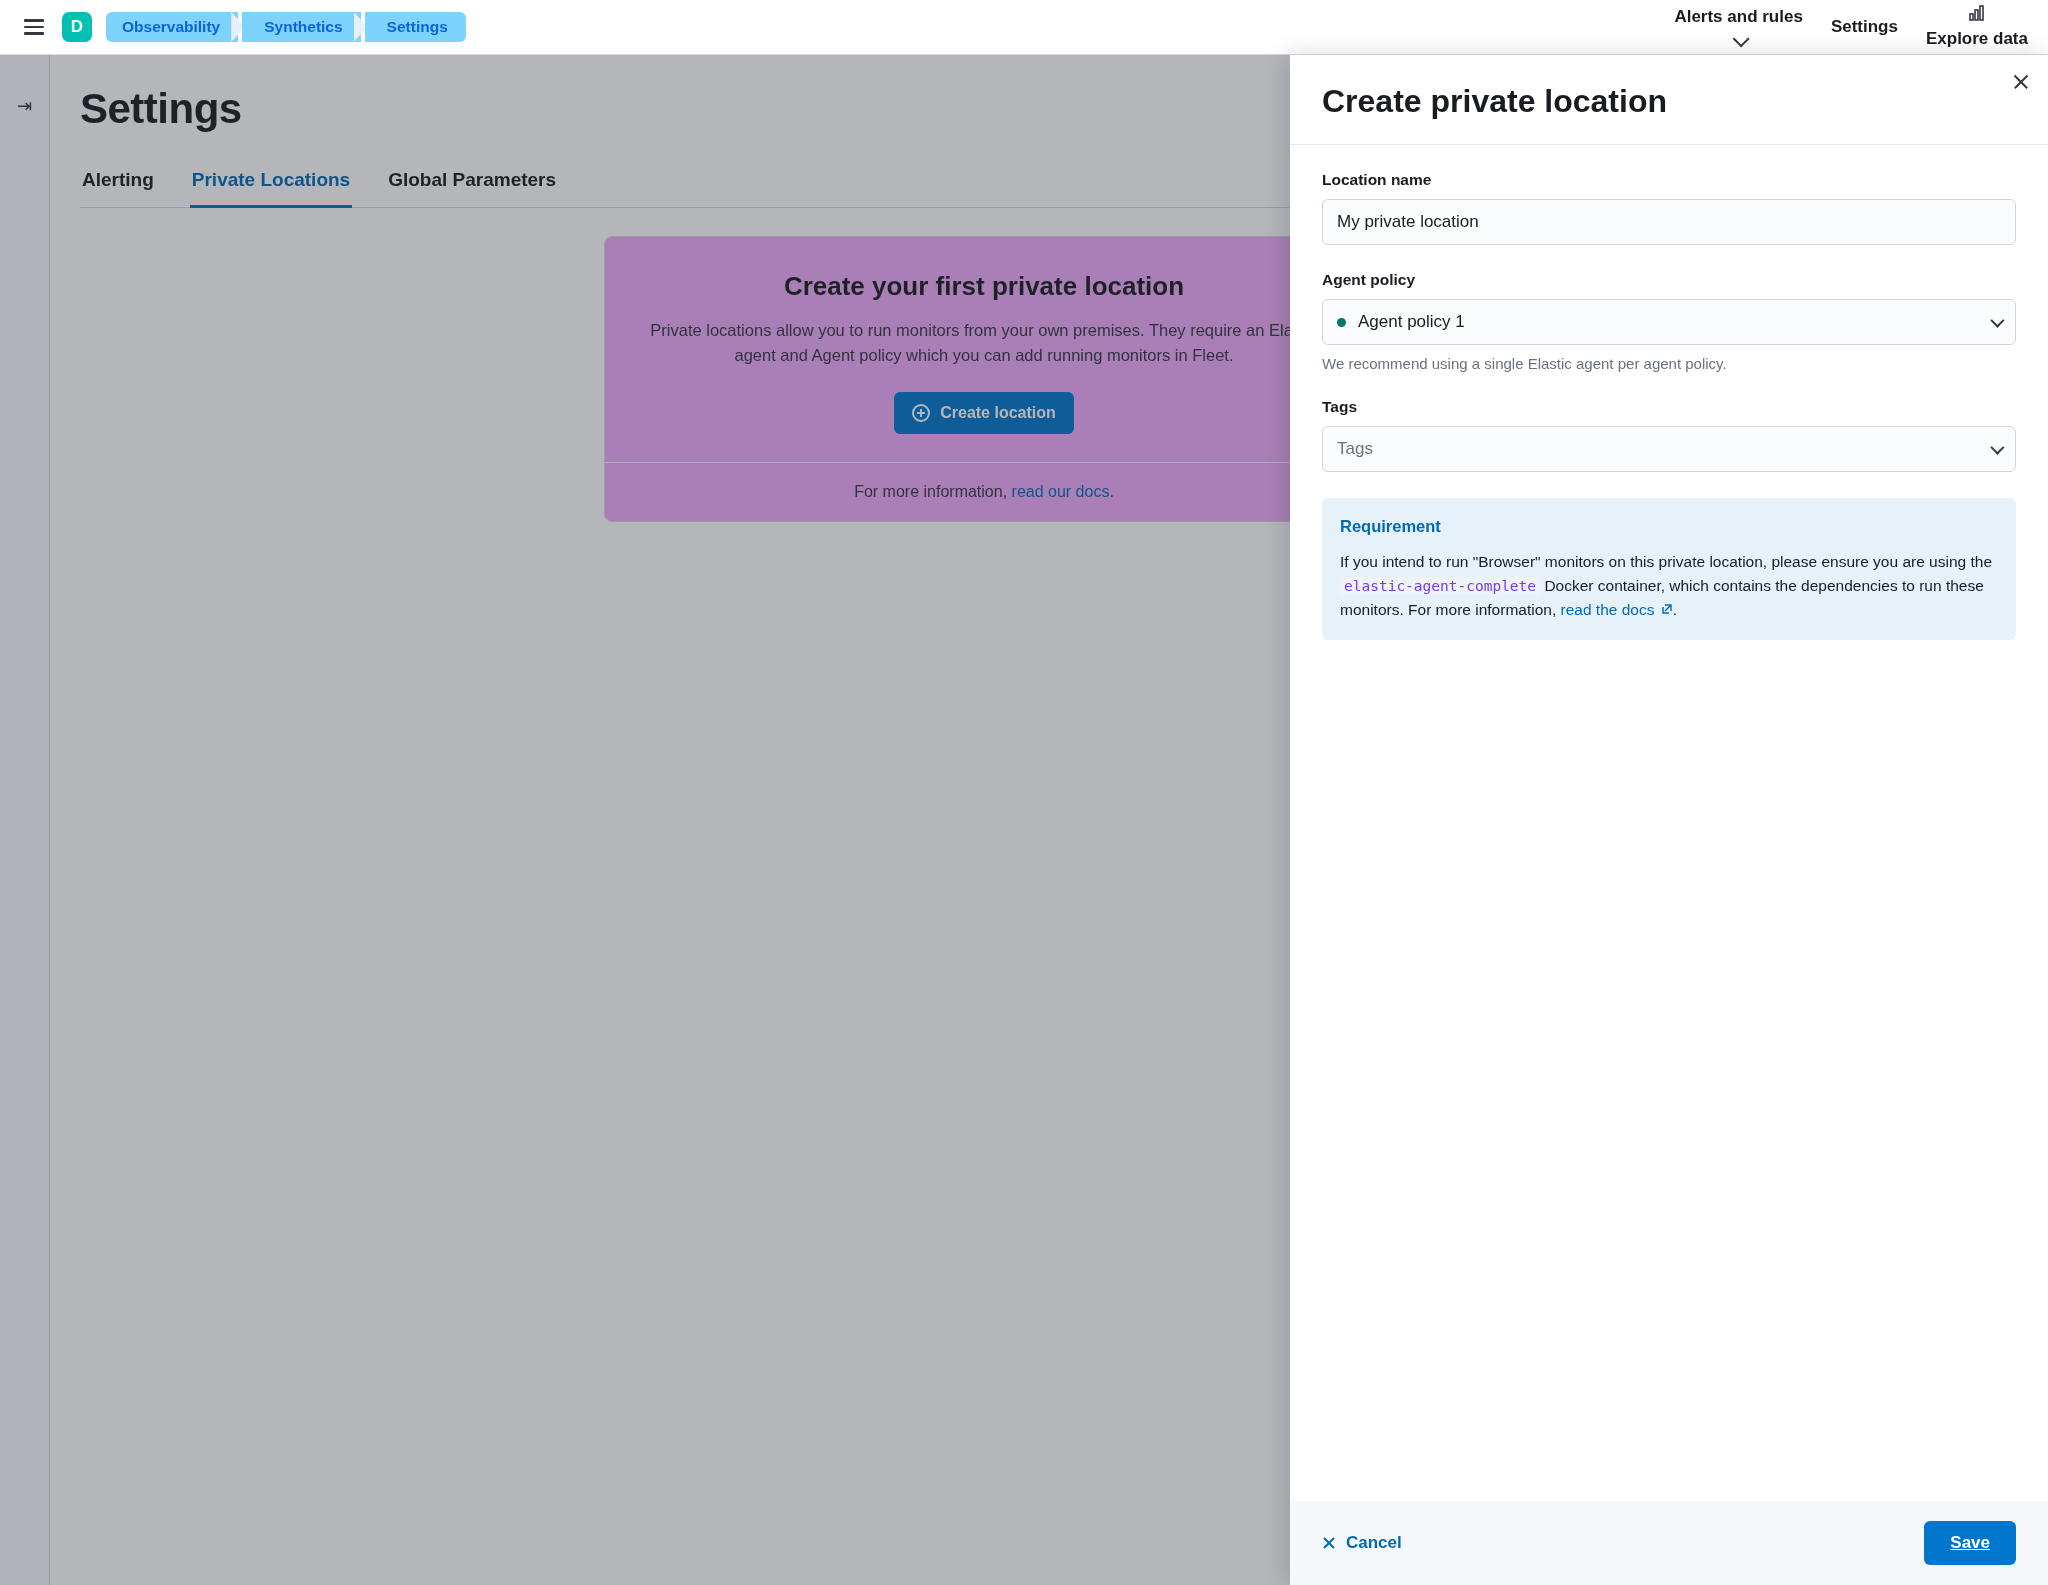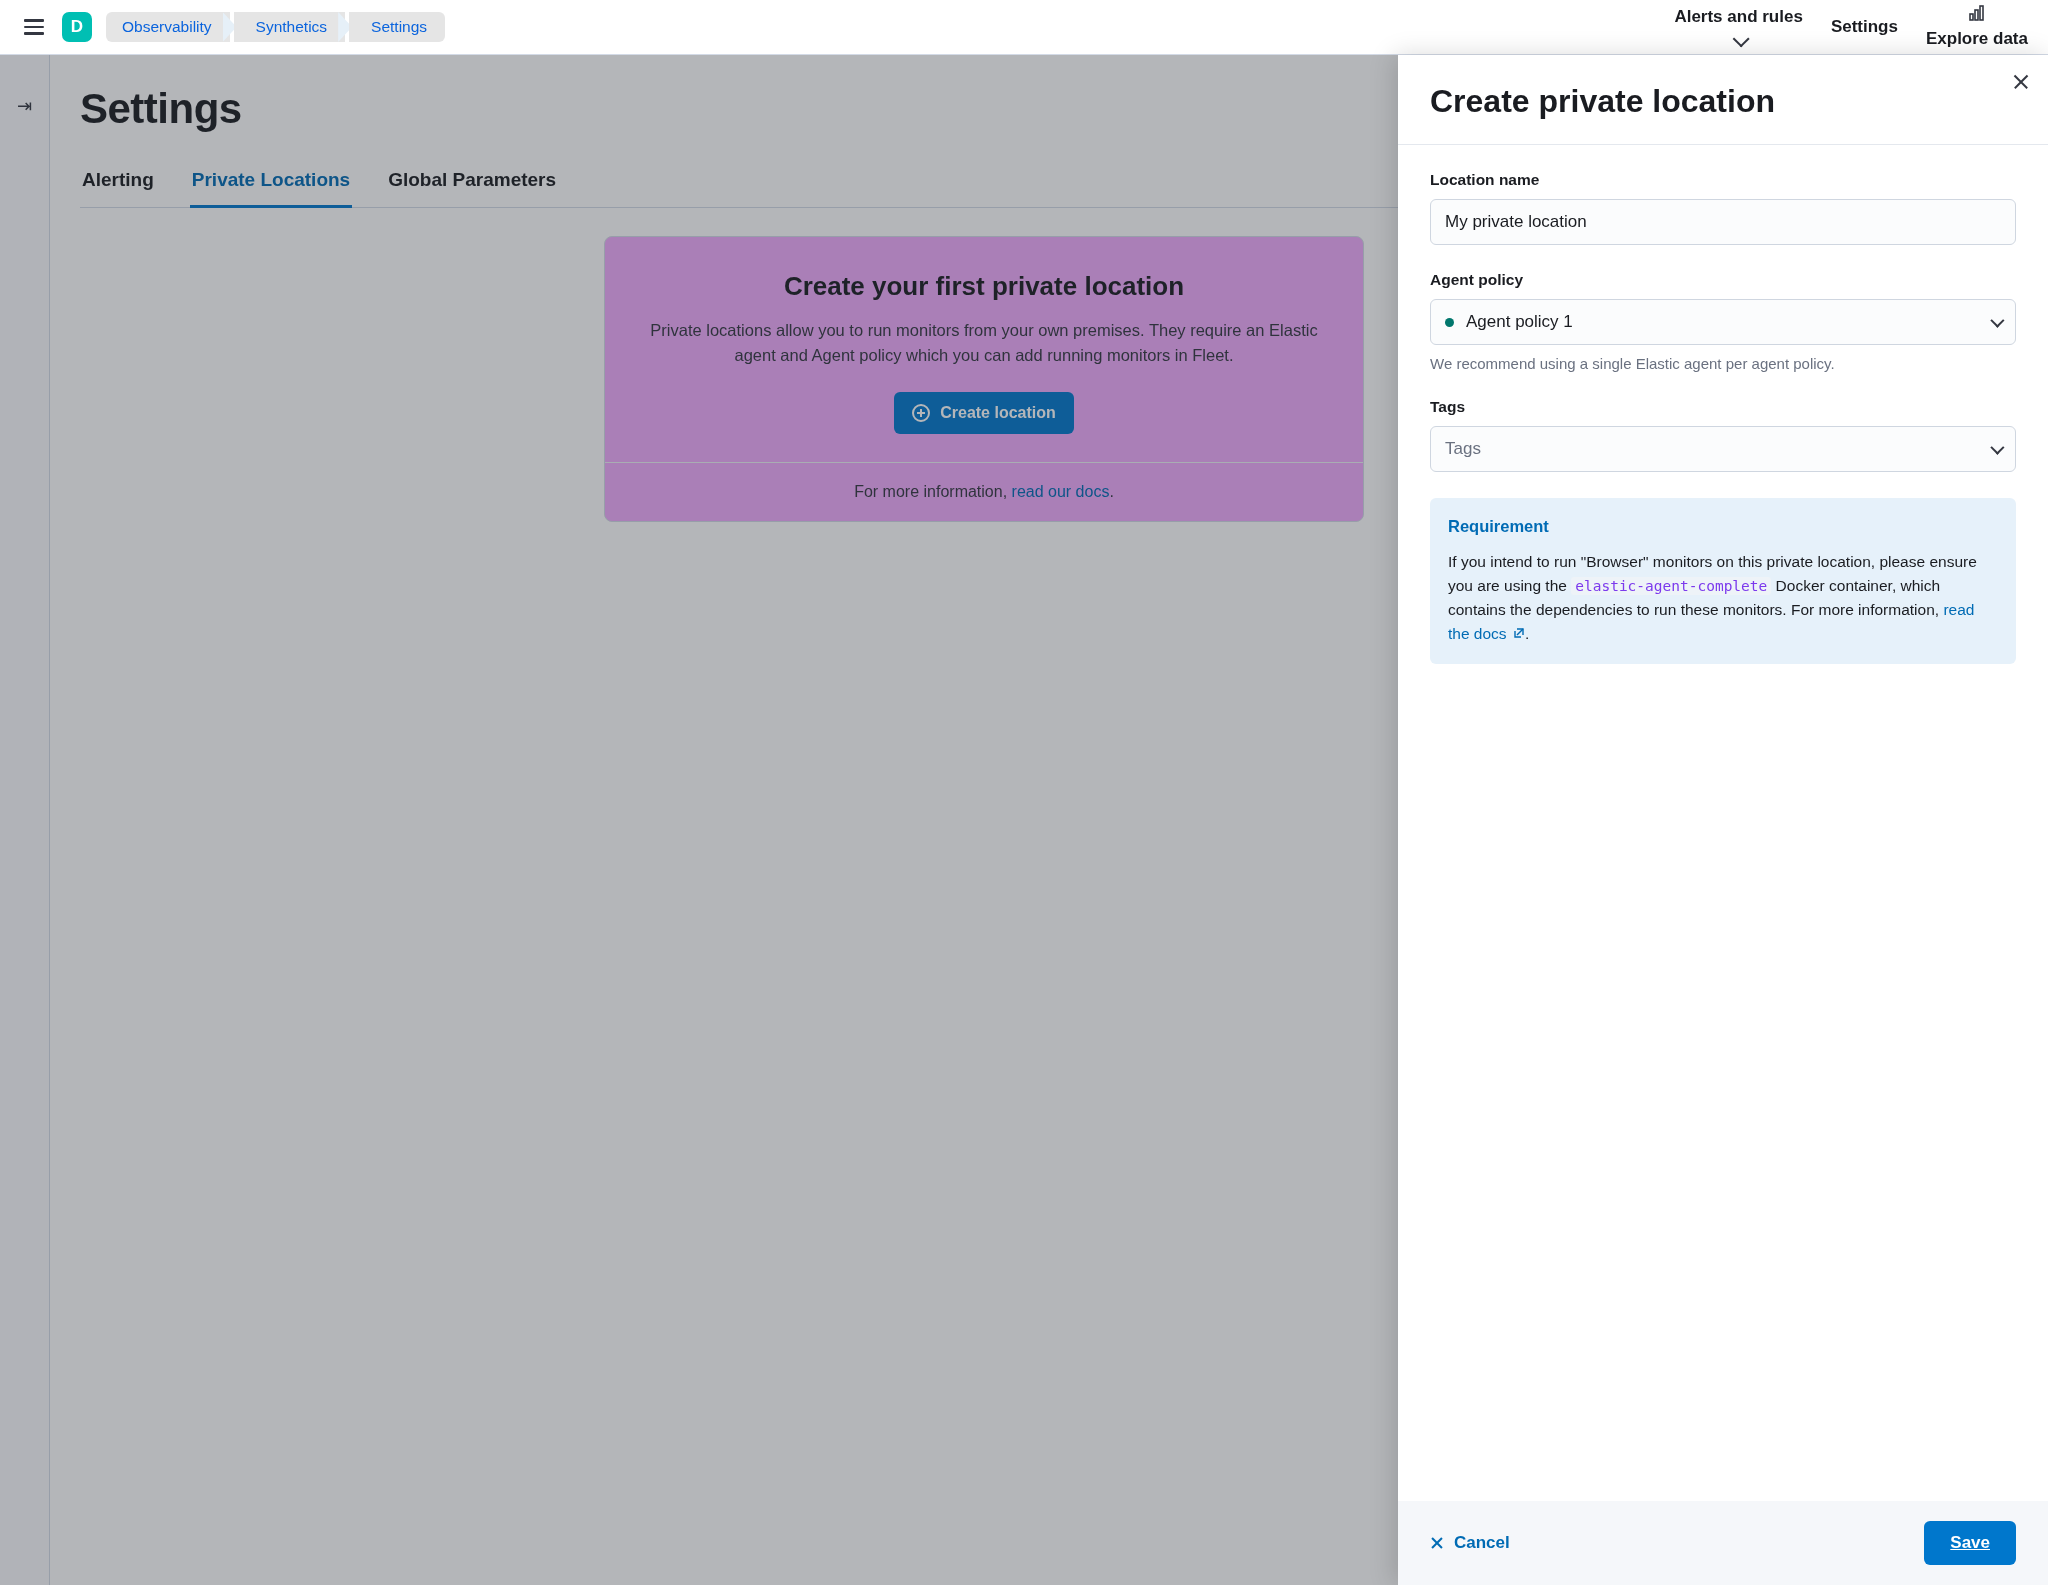--- a/index.html
+++ b/index.html
@@ -16,21 +16,21 @@
   .hamburger { display: flex; flex-direction: column; gap: 4px; cursor: pointer; padding: 4px; }
   .hamburger span { width: 20px; height: 2.5px; background: #343741; border-radius: 1px; }
   .app-badge {
     width: 30px; height: 30px; border-radius: 7px;
     background: #00bfb3; color: #fff; display:flex; align-items:center; justify-content:center;
     font-weight: 700; font-size: 17px;
   }
   .breadcrumbs { display: flex; align-items: center; gap: 0; }
   .crumb {
     position: relative; padding: 6px 18px 6px 22px;
-    background: #e5e5e5; color: #0b64dd; font-weight: 400; font-size: 15.5px;
+    background: #7dd3fc; color: #0b64dd; font-weight: 700; font-size: 15.5px;
     cursor: pointer;
   }
   .crumb:first-child { border-top-left-radius: 6px; border-bottom-left-radius: 6px; padding-left: 16px; }
   .crumb:last-child { border-top-right-radius: 6px; border-bottom-right-radius: 6px; }
   .crumb::after {
     content: ""; position: absolute; right: -7px; top: 0; bottom: 0; width: 14px;
     background: #e6f0f8;
     clip-path: polygon(0 0, 100% 50%, 0 100%);
   }
   .crumb:last-child::after { display: none; }
@@ -77,21 +77,21 @@
   .panel-footer { border-top:1px solid #eef1f6; margin:28px -30px -24px; padding:20px 30px; color:#343741; font-size:16px; }
   .panel-footer a { color:#006bb4; text-decoration:none; }
 
   
   .overlay {
     position:absolute; inset:0; background: rgba(40,45,55,0.35);
   }
 
   
   .flyout {
-    position: absolute; right:0; top:0; bottom:0; width: 650px;
+    position: absolute; right:0; top:0; bottom:0; width: 758px;
     background:#fff; box-shadow: -4px 0 24px rgba(0,0,0,0.15);
     display:flex; flex-direction:column; z-index:10;
   }
   .fly-header { padding: 28px 32px 24px; border-bottom:1px solid #e4e8ee; position:relative; }
   .fly-title { font-size: 32px; font-weight:800; }
   .close-x { position:absolute; right:18px; top:18px; width:18px; height:18px; cursor:pointer; }
   .close-x::before, .close-x::after {
     content:""; position:absolute; left:0; right:0; top:8px; height:1.5px; background:#343741;
   }
   .close-x::before { transform:rotate(45deg); }

